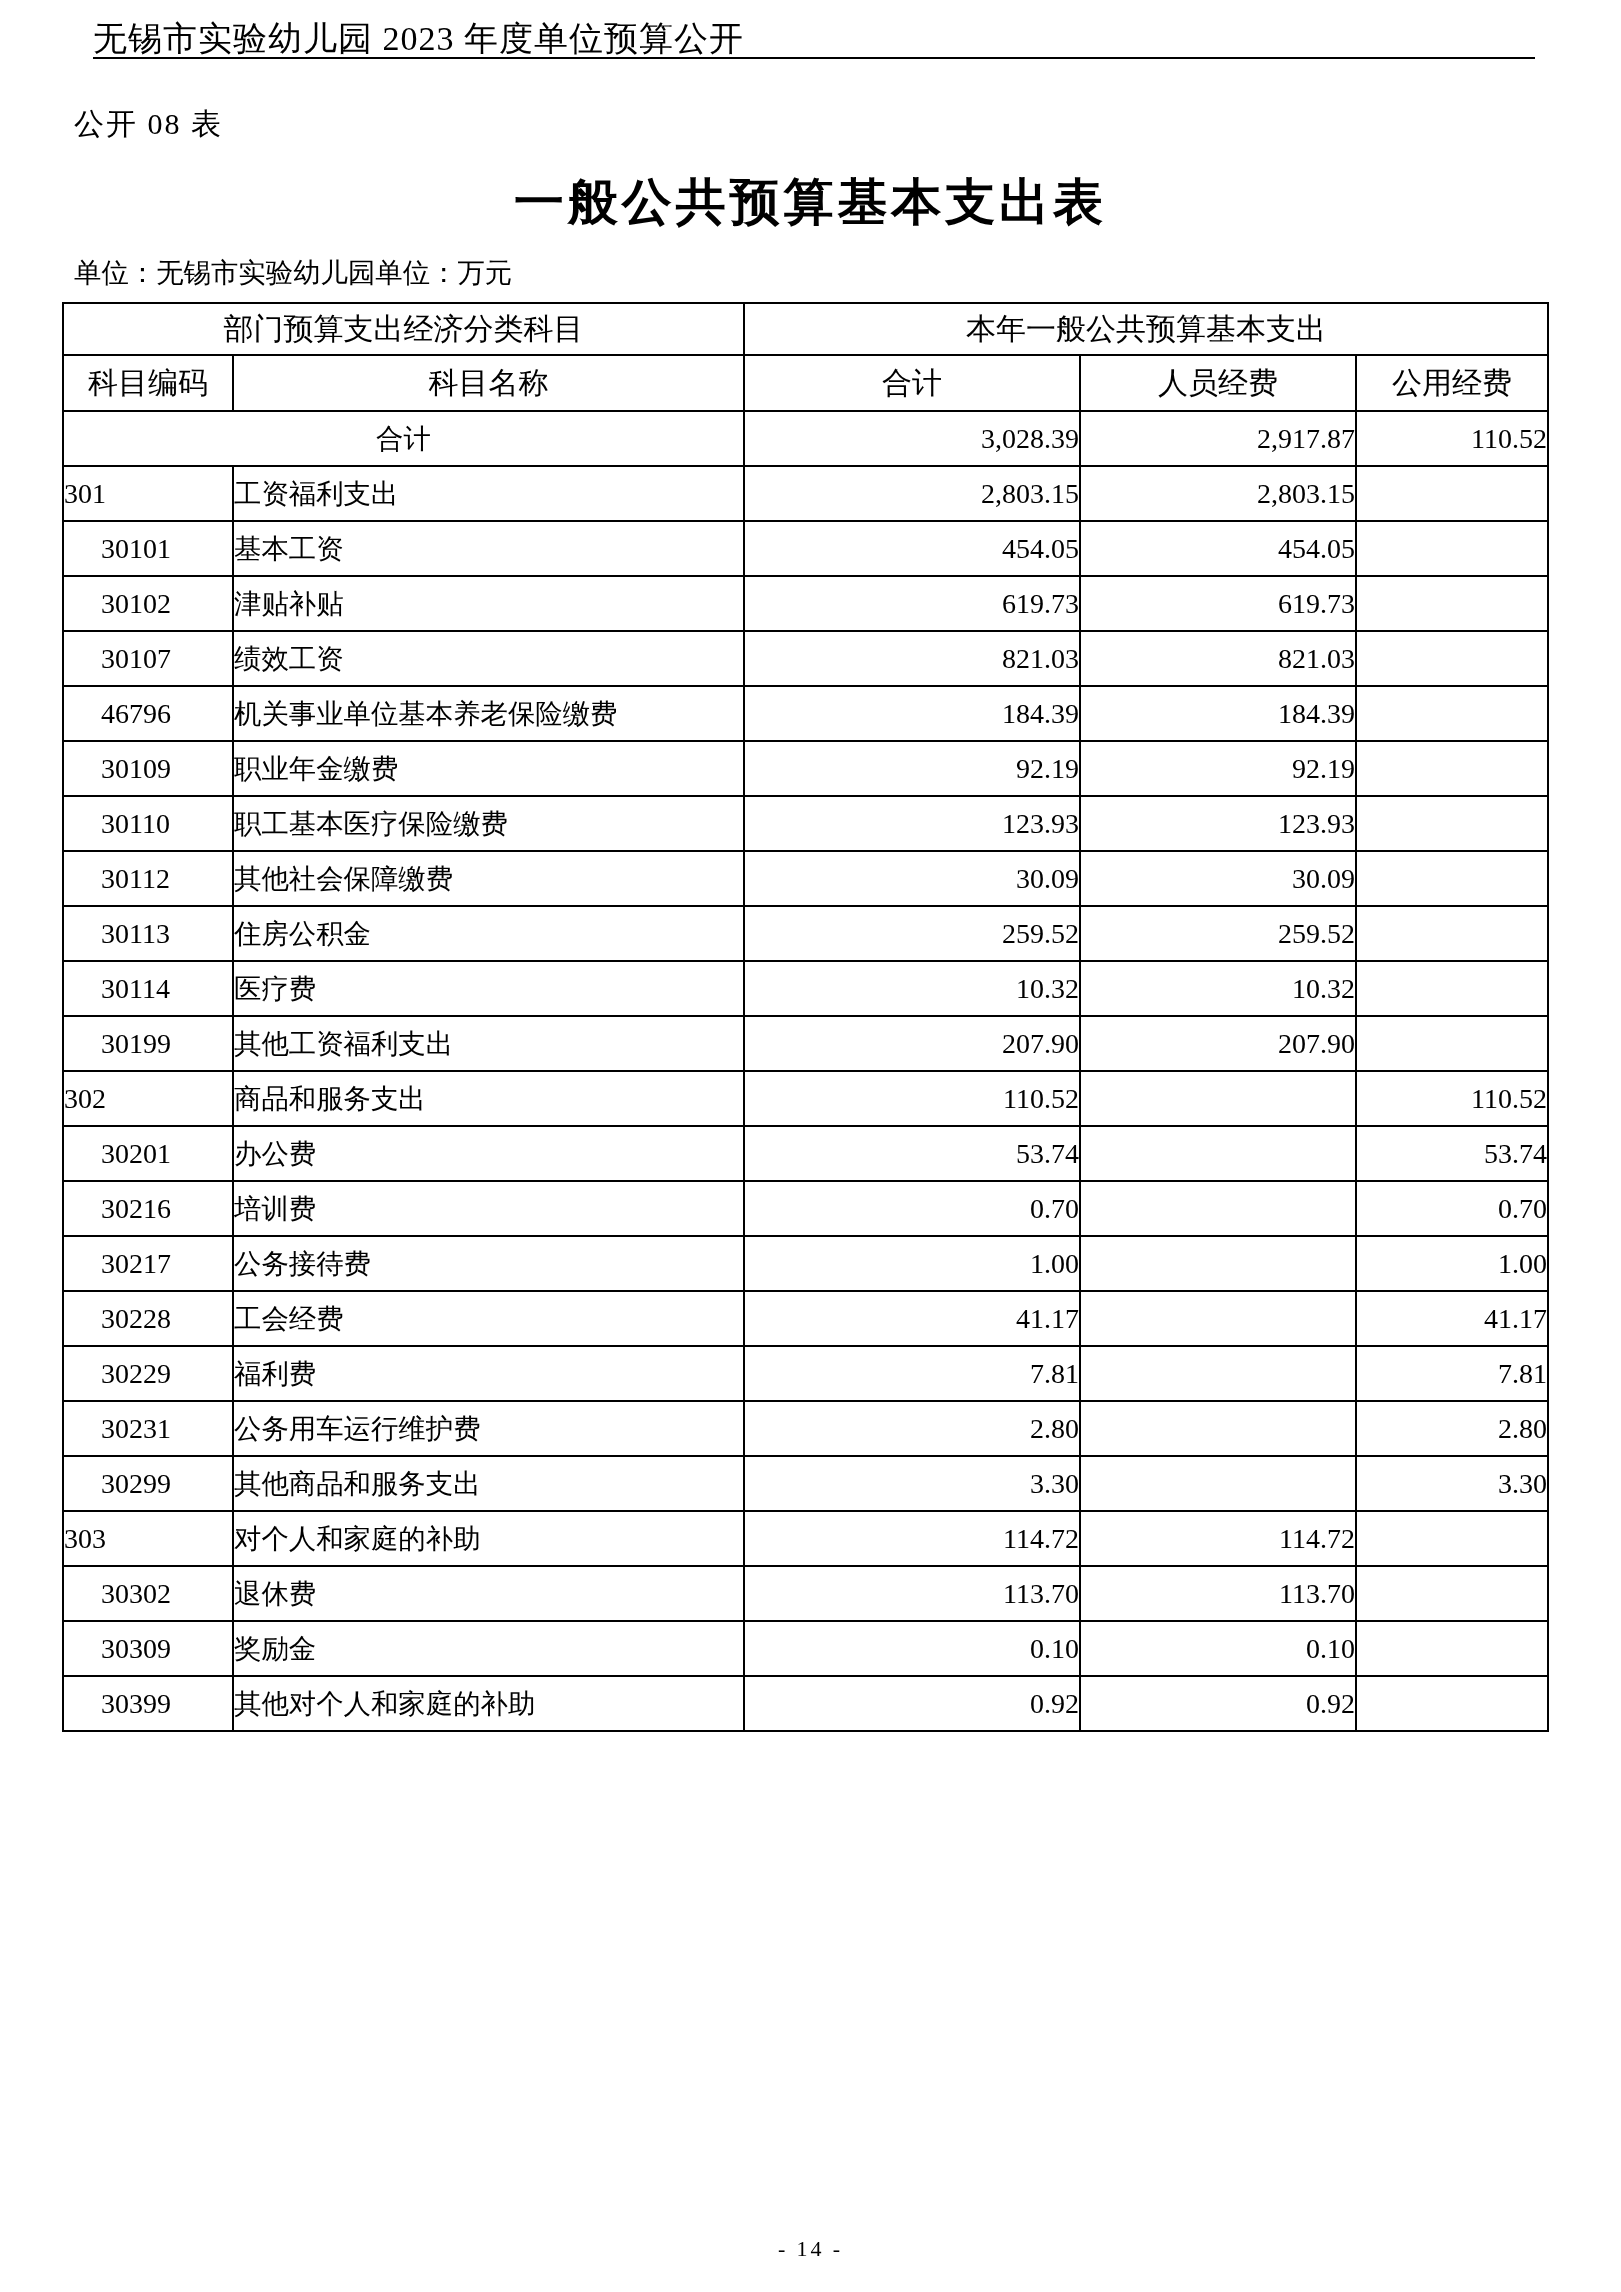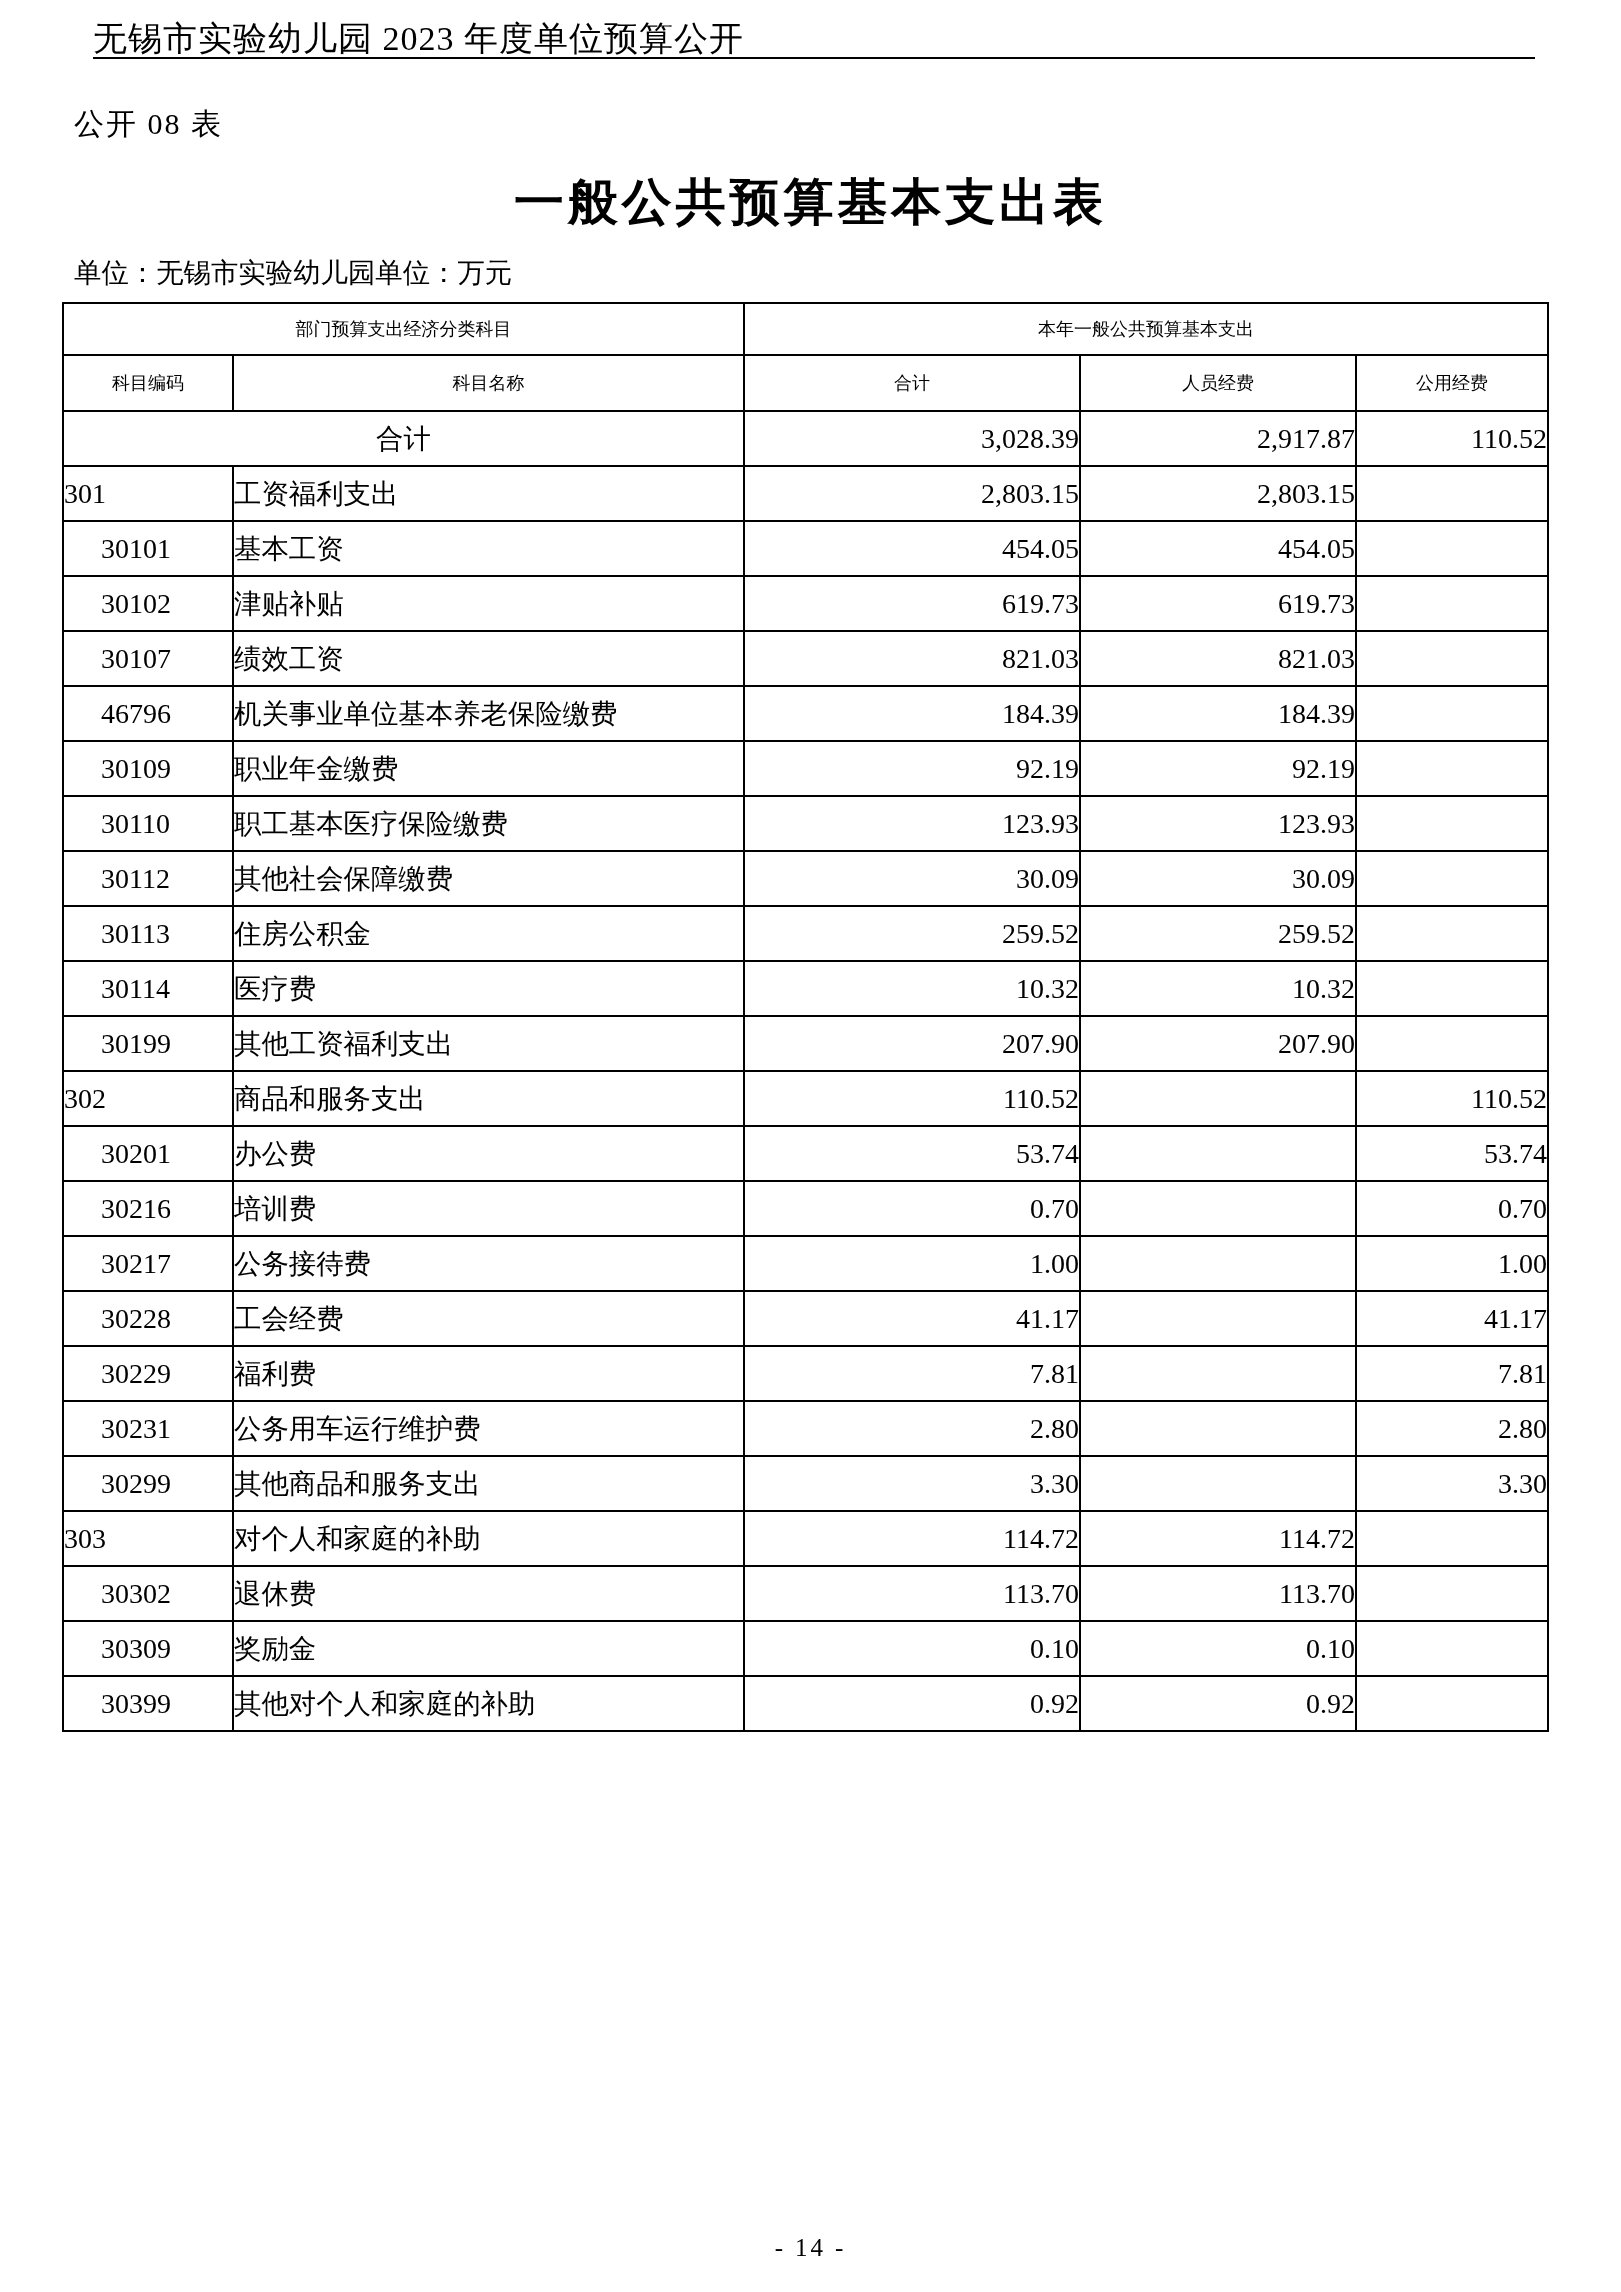--- a/index.html
+++ b/index.html
@@ -67,21 +67,21 @@
     font-weight: normal;
     padding: 0;
     overflow: hidden;
     white-space: nowrap;
   }
   tr.group-header-row { height: 52px; }
   tr.col-header-row   { height: 56px; }
   tr.data-row         { height: 55px; }
   th.group-th, th.col-th {
     text-align: center;
-    font-size: 18px;
+    font-size: 30px;
     vertical-align: middle;
   }
   td.cell-code {
     font-size: 28px;
     text-align: left;
     padding-left: 6.9px;
     vertical-align: middle;
   }
   td.cell-code.item { padding-left: 37px; }
   td.cell-name {
@@ -99,21 +99,21 @@
     text-align: right;
     padding-right: 8.8px;
     vertical-align: middle;
   }
   .page-footer {
     position: absolute;
     left: 0;
     bottom: 31px;
     width: 100%;
     text-align: center;
-    font-size: 25px;
+    font-size: 22px;
     letter-spacing: 2.9px;
   }
 </style>
 </head>
 <body>
 
 <div class="page">
 
   <div class="doc-header">无锡市实验幼儿园 2023 年度单位预算公开</div>
 

